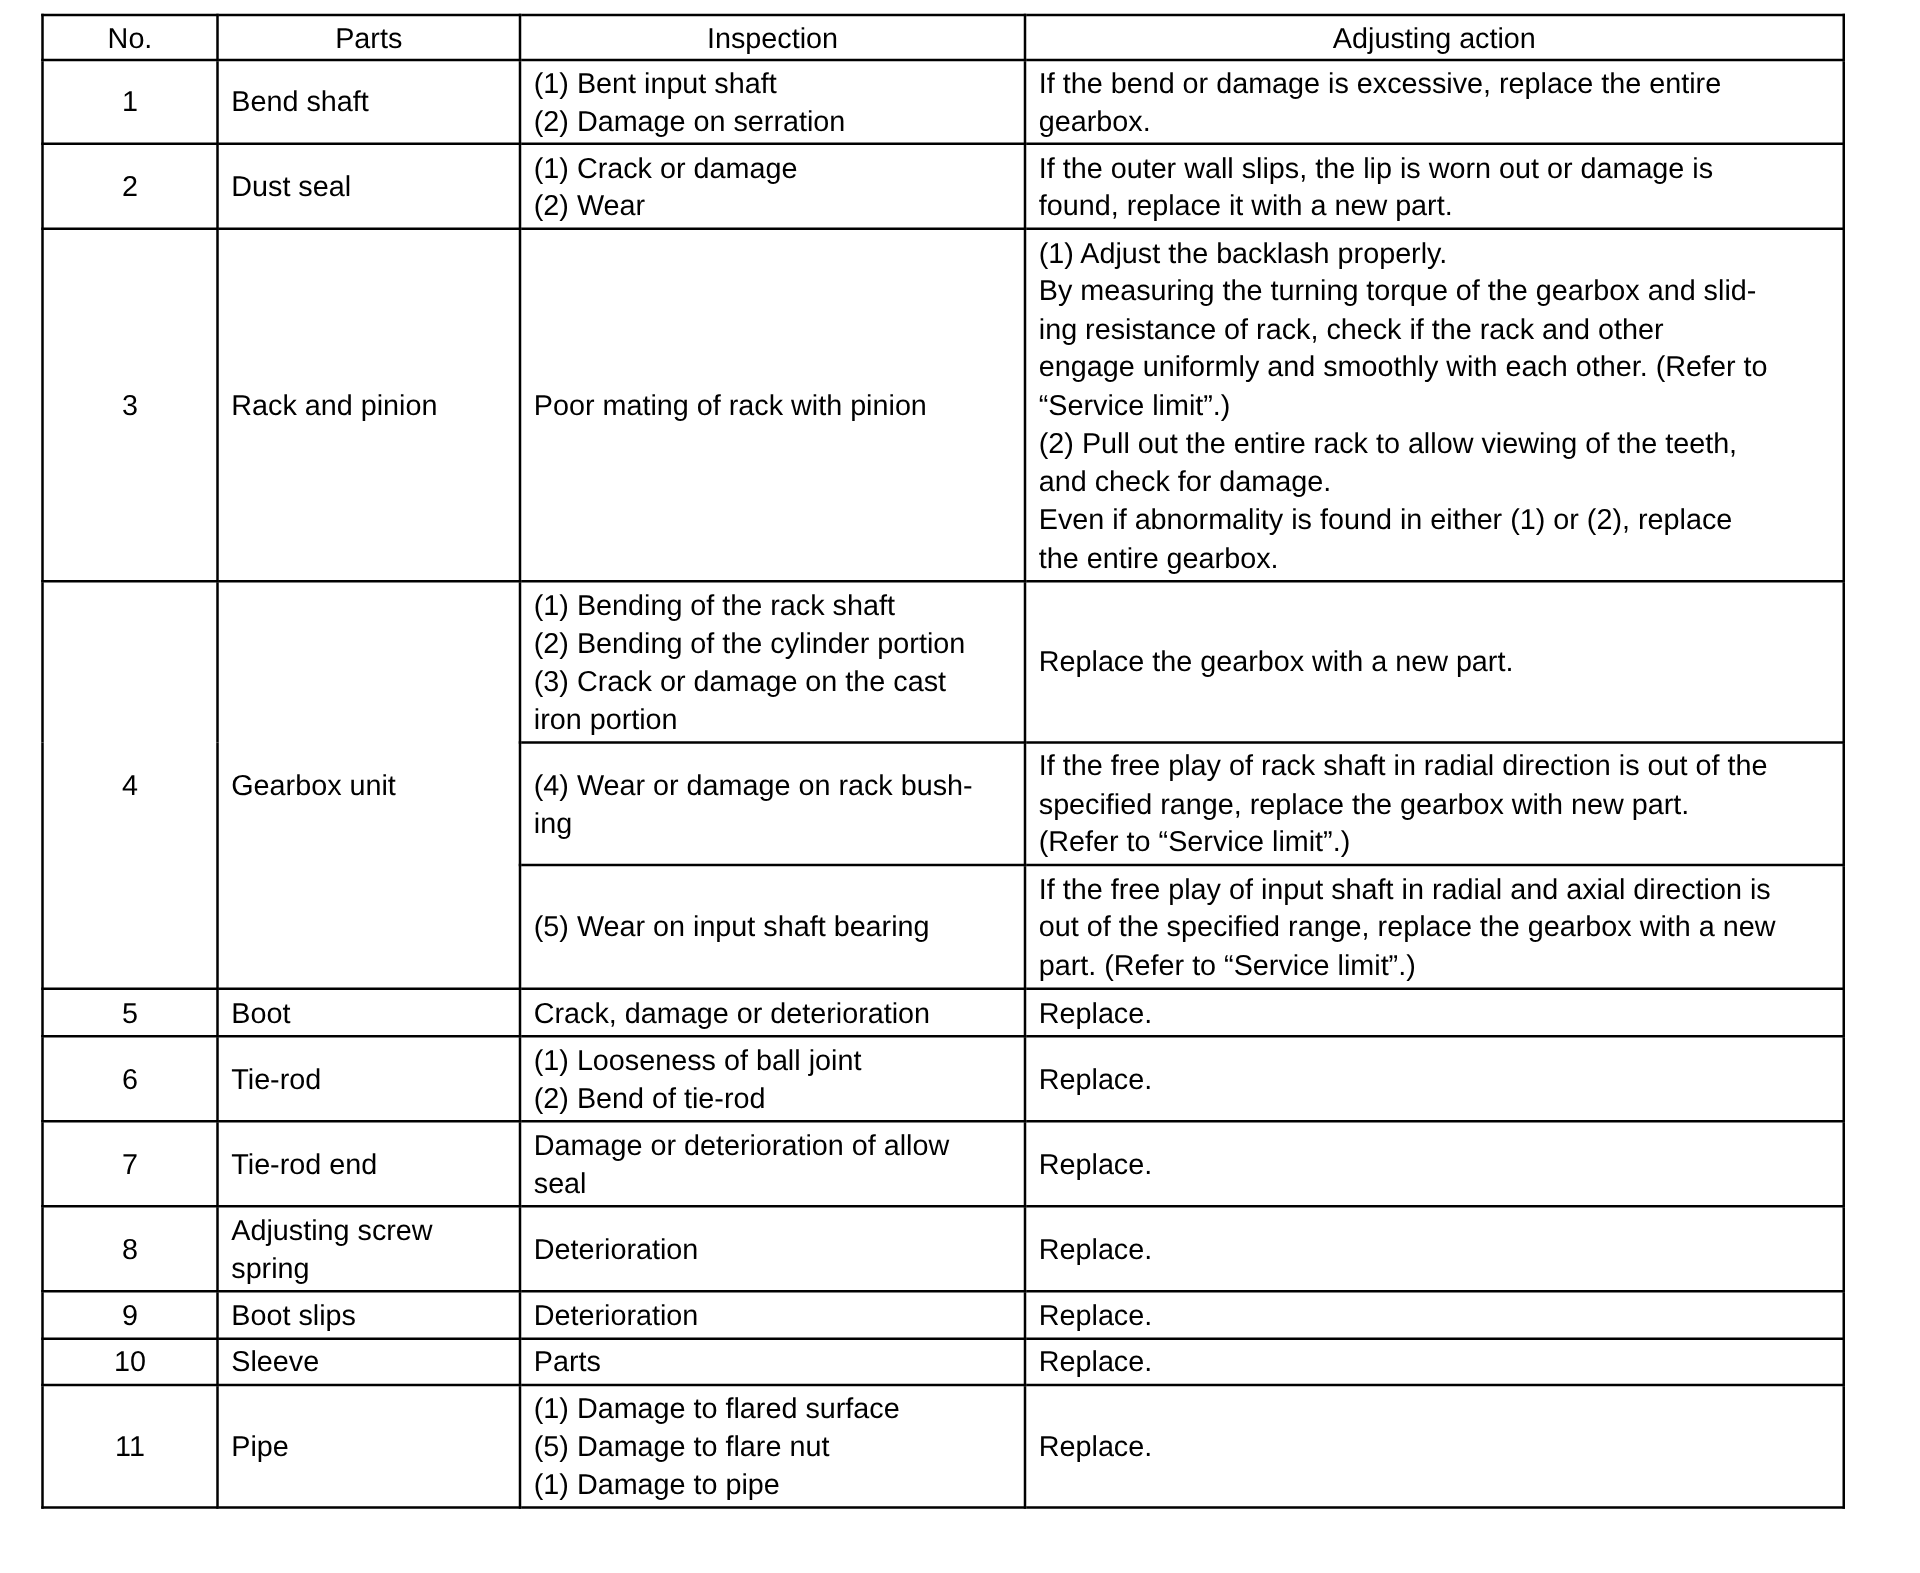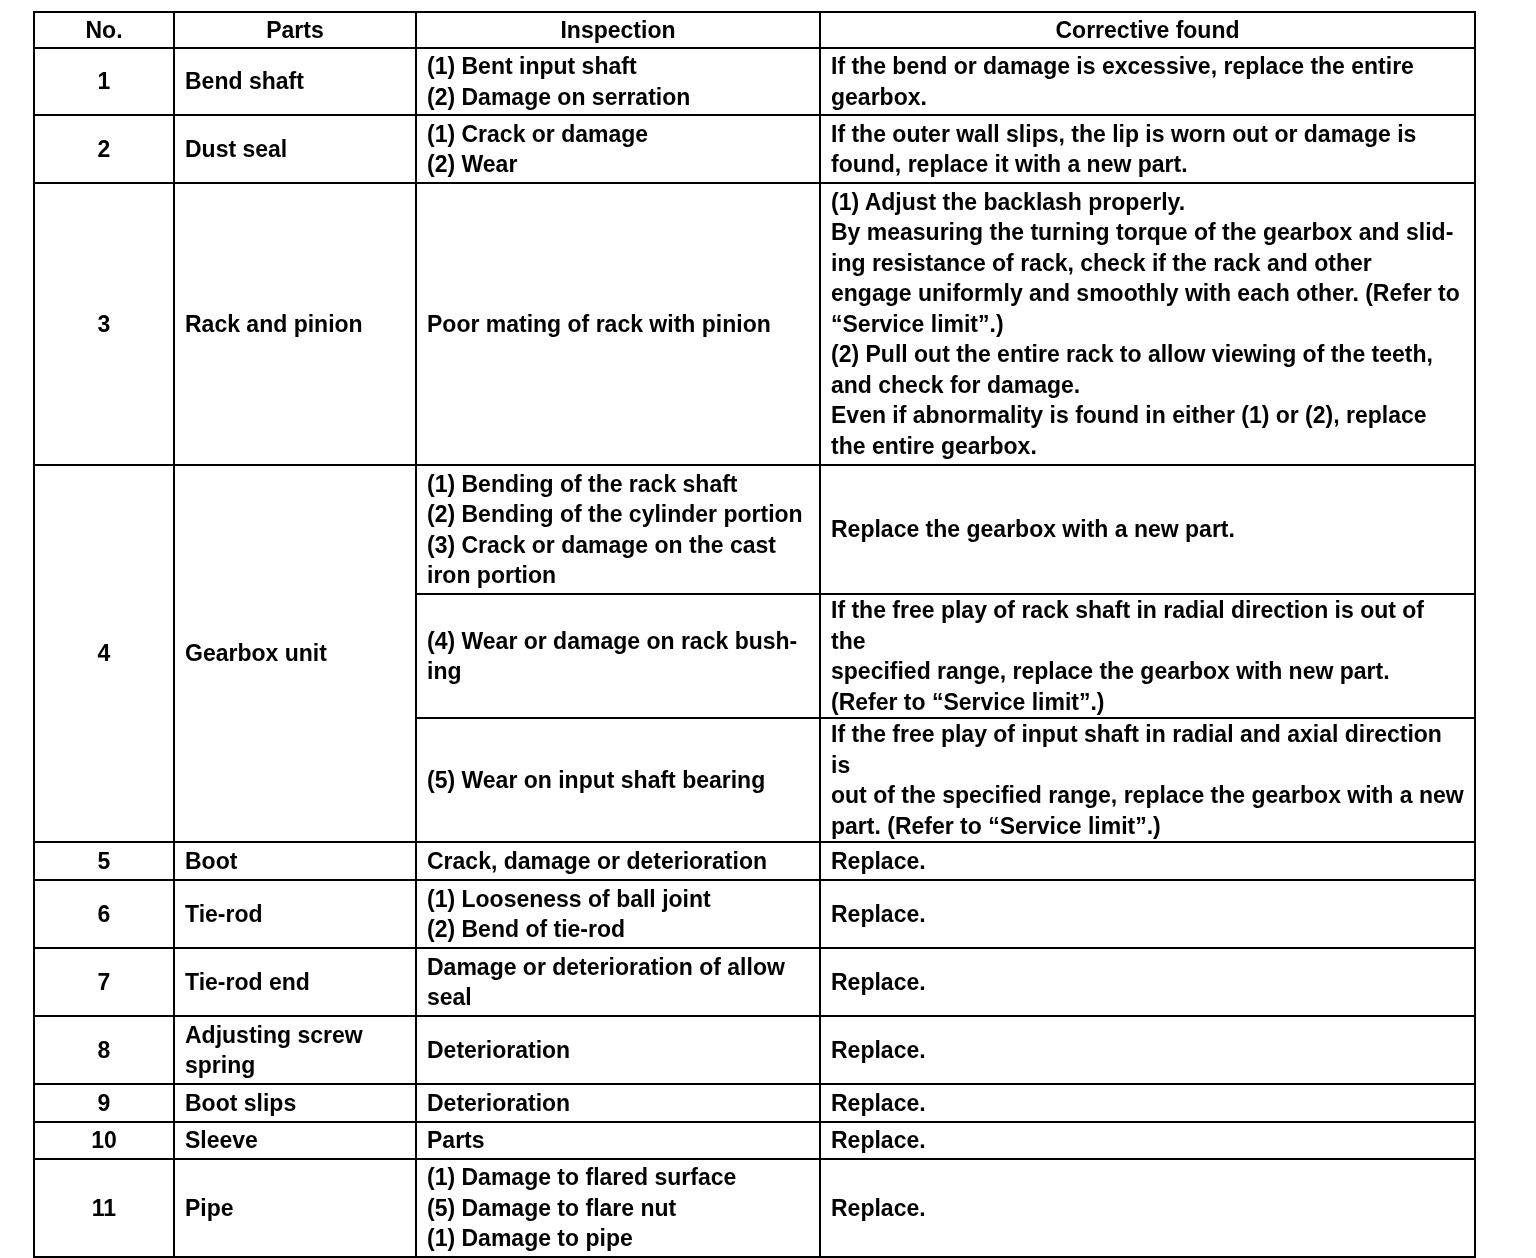--- a/index.html
+++ b/index.html
@@ -7,21 +7,21 @@
   table.inspect {
     position: absolute; left: 33px; top: 11px;
     border-collapse: collapse; table-layout: fixed;
     width: 1441px;
     font-size: 23px; line-height: 30.5px;
   }
   table.inspect th, table.inspect td {
     border: 2px solid #000;
     vertical-align: middle;
     padding: 0 10px;
-    font-weight: bold;
+    font-weight: normal;
     margin-top: 29px;
   }
   table.inspect th { text-align: center; height: 34px; padding: 0; }
   td.no { text-align: center; padding: 0; }
   td .line { display: block; }
   col.c1 { width: 140px; } col.c2 { width: 242px; } col.c3 { width: 404px; } col.c4 { width: 655px; }
 </style>
 </head>
 <body>
 
@@ -30,21 +30,21 @@
       <col class="c1">
       <col class="c2">
       <col class="c3">
       <col class="c4">
     </colgroup>
   <thead>
     <tr>
       <th>No.</th>
       <th>Parts</th>
       <th>Inspection</th>
-      <th>Corrective found</th>
+      <th>Adjusting action</th>
     </tr>
   </thead>
   <tbody>
 
     <tr style="height:67px">
       <td class="no">1</td>
       <td>
           <span class="line">Bend shaft</span>
         </td>
       <td>
@@ -101,21 +101,21 @@
       <td>
         <span class="line">(1) Bending of the rack shaft</span>
         <span class="line">(2) Bending of the cylinder portion</span>
         <span class="line">(3) Crack or damage on the cast</span>
         <span class="line">iron portion</span>
       </td>
       <td>
         <span class="line">Replace the gearbox with a new part.</span>
       </td>
     </tr>
-    <tr style="height:122px">
+    <tr style="height:98px">
       <td>
         <span class="line">(4) Wear or damage on rack bush-</span>
         <span class="line">ing</span>
       </td>
       <td>
         <span class="line">If the free play of rack shaft in radial direction is out of the</span>
         <span class="line">specified range, replace the gearbox with new part.</span>
         <span class="line">(Refer to “Service limit”.)</span>
       </td>
     </tr>

